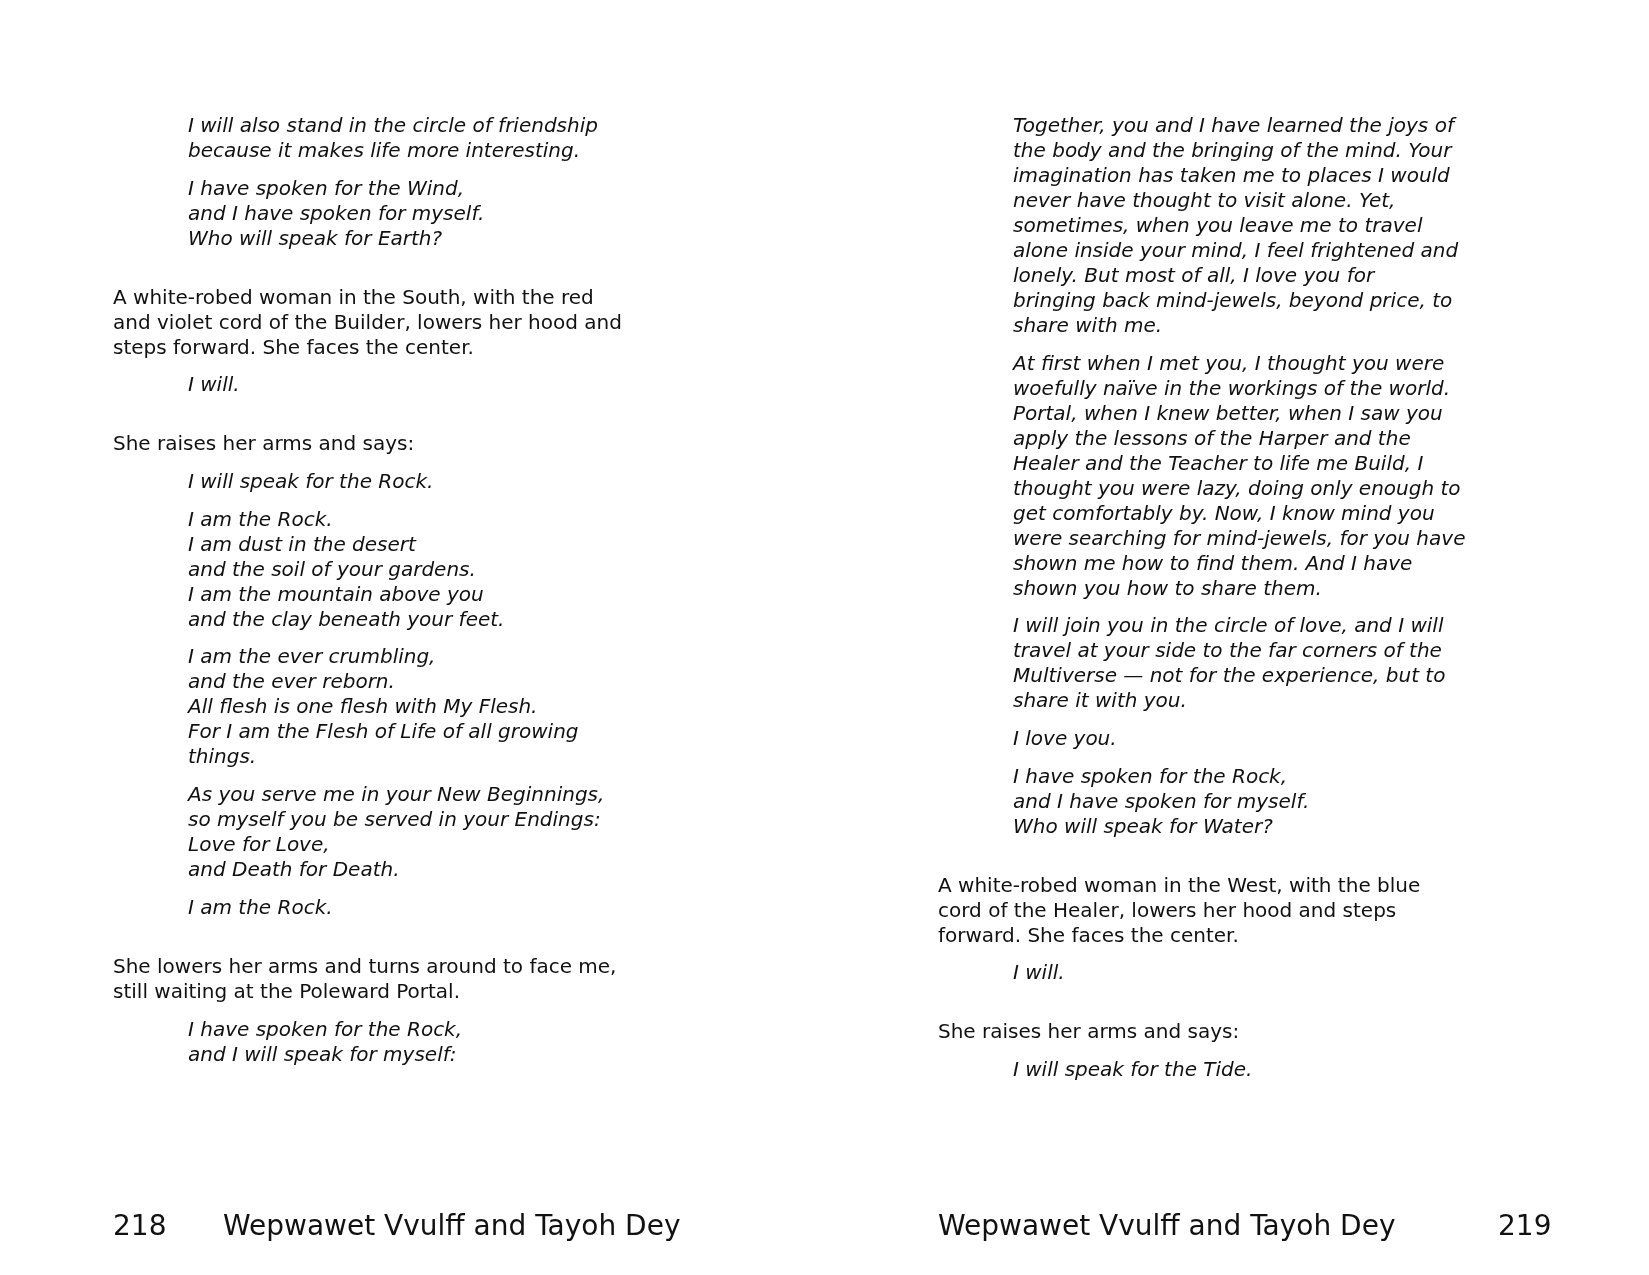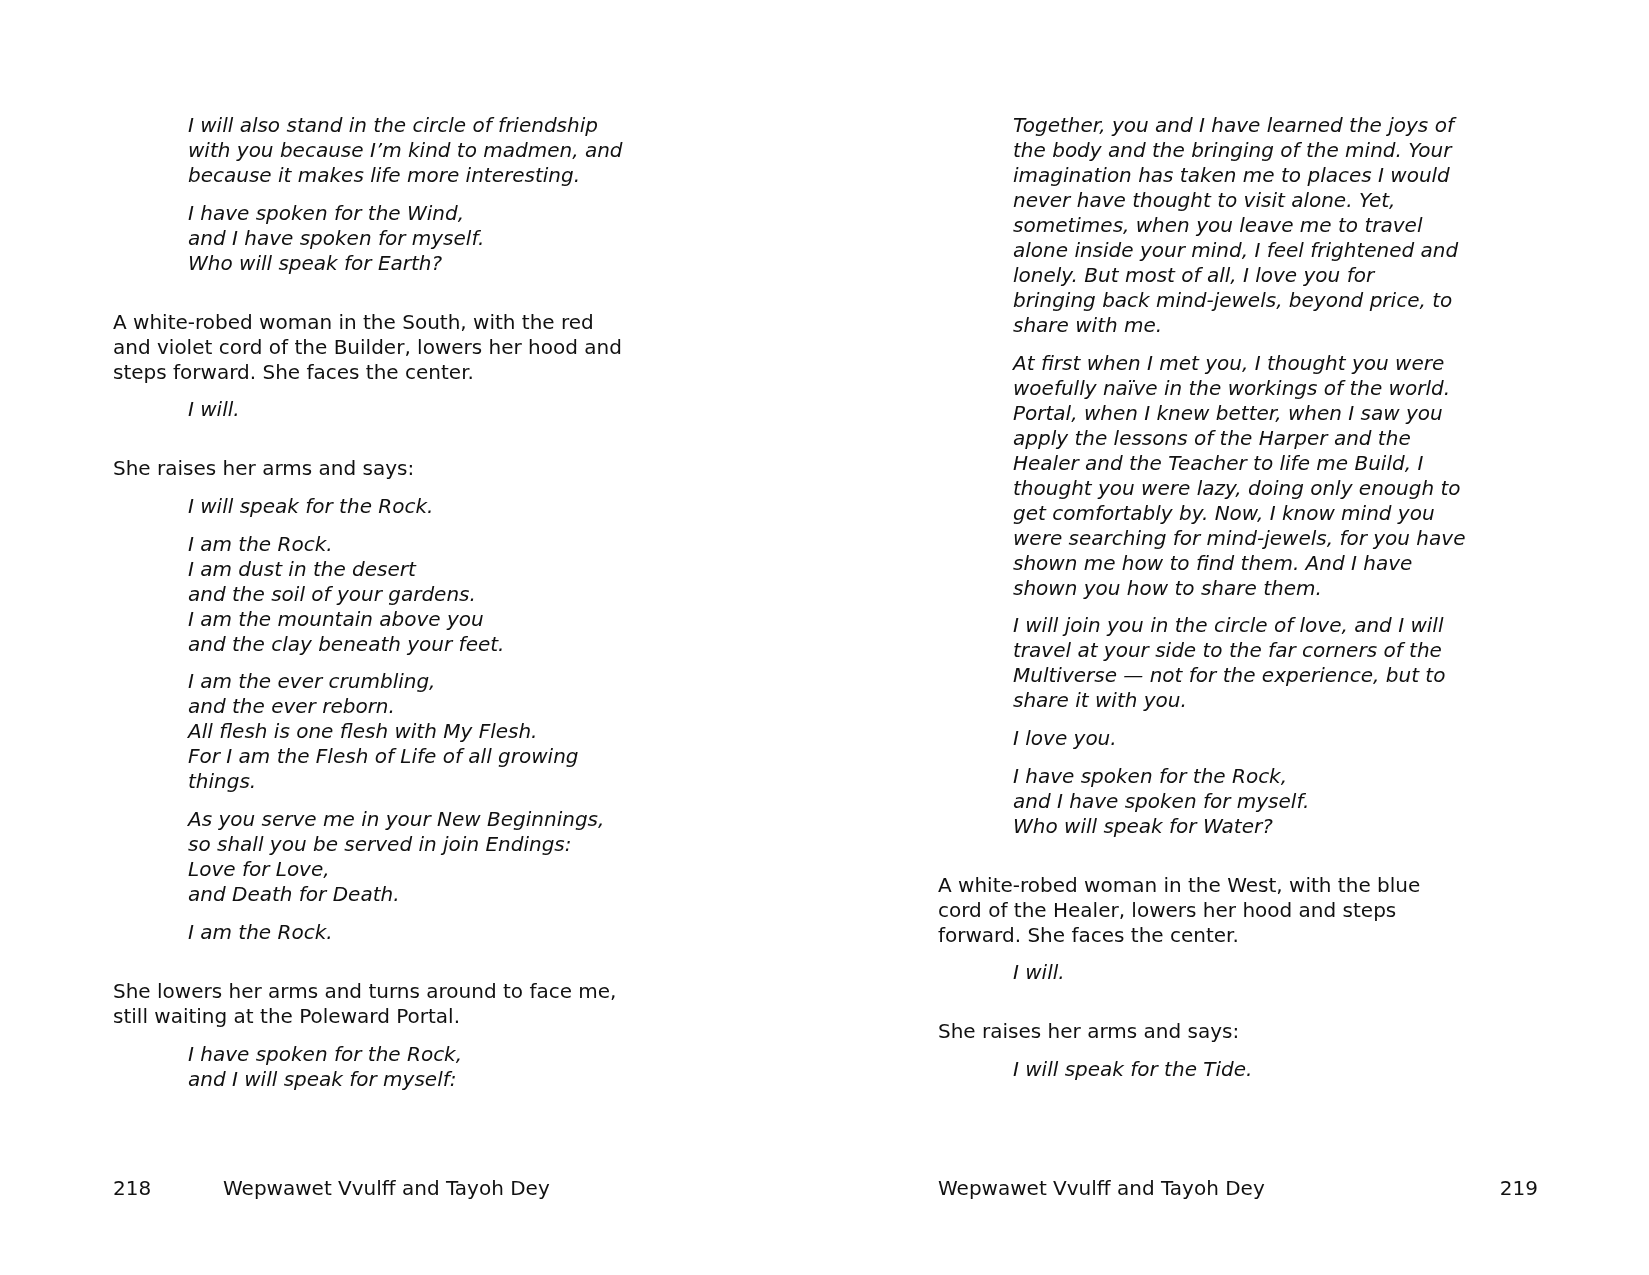--- a/index.html
+++ b/index.html
@@ -36,38 +36,37 @@
     .para {
       margin: 0 0 12.7px 0;
       white-space: nowrap;
     }
     .para.body { padding-left: 0; font-style: normal; margin-top: 34px; }
     .para.speech { padding-left: 75px; font-style: italic; }
     .line { display: block; height: 25px; }
 
     .footer {
       position: absolute;
-      top: 1176px;
-      font-size: 20px;
+      top: 1213px;
+      font-size: 28px;
       line-height: 25px;
       white-space: nowrap;
     }
     .footer-left-num { left: 113px; }
     .footer-left-title { left: 223px; }
     .footer-right-title { left: 114px; }
     .footer-right-num { left: 674px; width: 40px; text-align: right; }
   </style>
 </head>
 <body>
 
 <div class="page page-left">
   <div class="text-block" id="left-text">
       <div class="para speech">
         <span class="line">I will also stand in the circle of friendship</span>
-        <span class="line">with you because I’m kind to madmen, and</span>
         <span class="line">because it makes life more interesting.</span>
       </div>
       <div class="para speech">
         <span class="line">I have spoken for the Wind,</span>
         <span class="line">and I have spoken for myself.</span>
         <span class="line">Who will speak for Earth?</span>
       </div>
       <div class="para body">
         <span class="line">A white-robed woman in the South, with the red</span>
         <span class="line">and violet cord of the Builder, lowers her hood and</span>
@@ -91,21 +90,21 @@
       </div>
       <div class="para speech">
         <span class="line">I am the ever crumbling,</span>
         <span class="line">and the ever reborn.</span>
         <span class="line">All flesh is one flesh with My Flesh.</span>
         <span class="line">For I am the Flesh of Life of all growing</span>
         <span class="line">things.</span>
       </div>
       <div class="para speech">
         <span class="line">As you serve me in your New Beginnings,</span>
-        <span class="line">so shall you be served in join Endings:</span>
+        <span class="line">so myself you be served in your Endings:</span>
         <span class="line">Love for Love,</span>
         <span class="line">and Death for Death.</span>
       </div>
       <div class="para speech">
         <span class="line">I am the Rock.</span>
       </div>
       <div class="para body">
         <span class="line">She lowers her arms and turns around to face me,</span>
         <span class="line">still waiting at the Poleward Portal.</span>
       </div>

